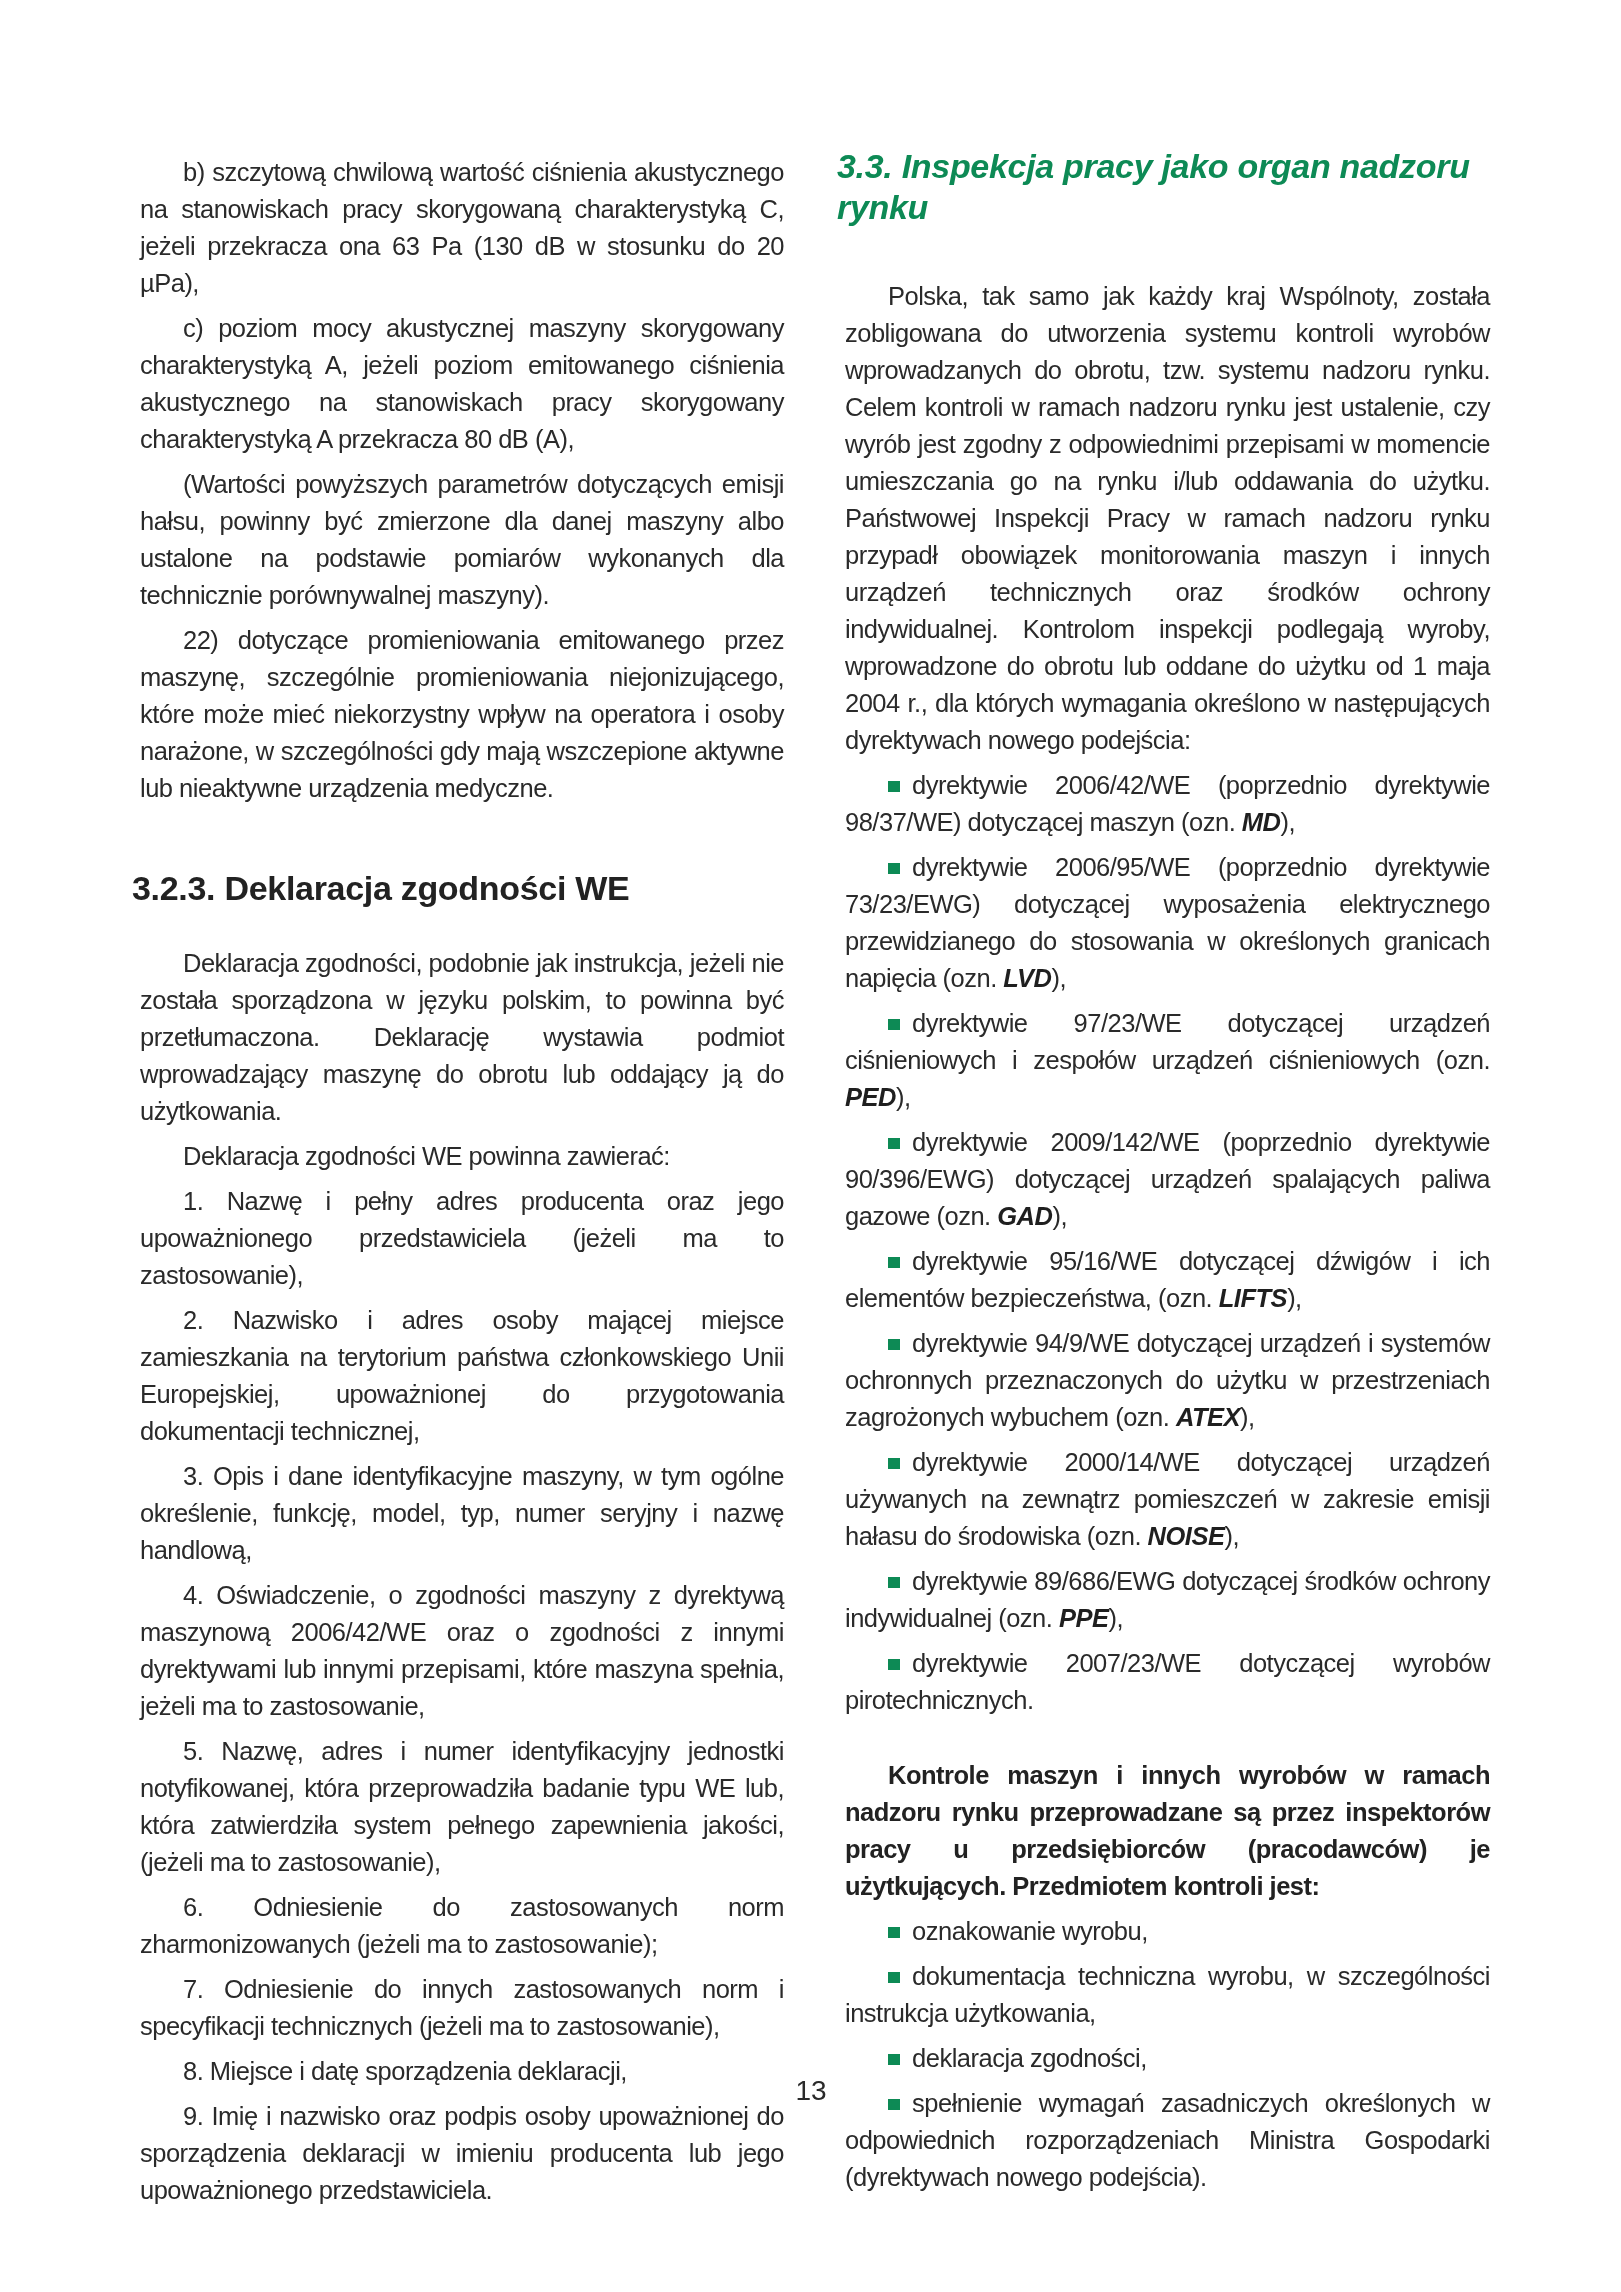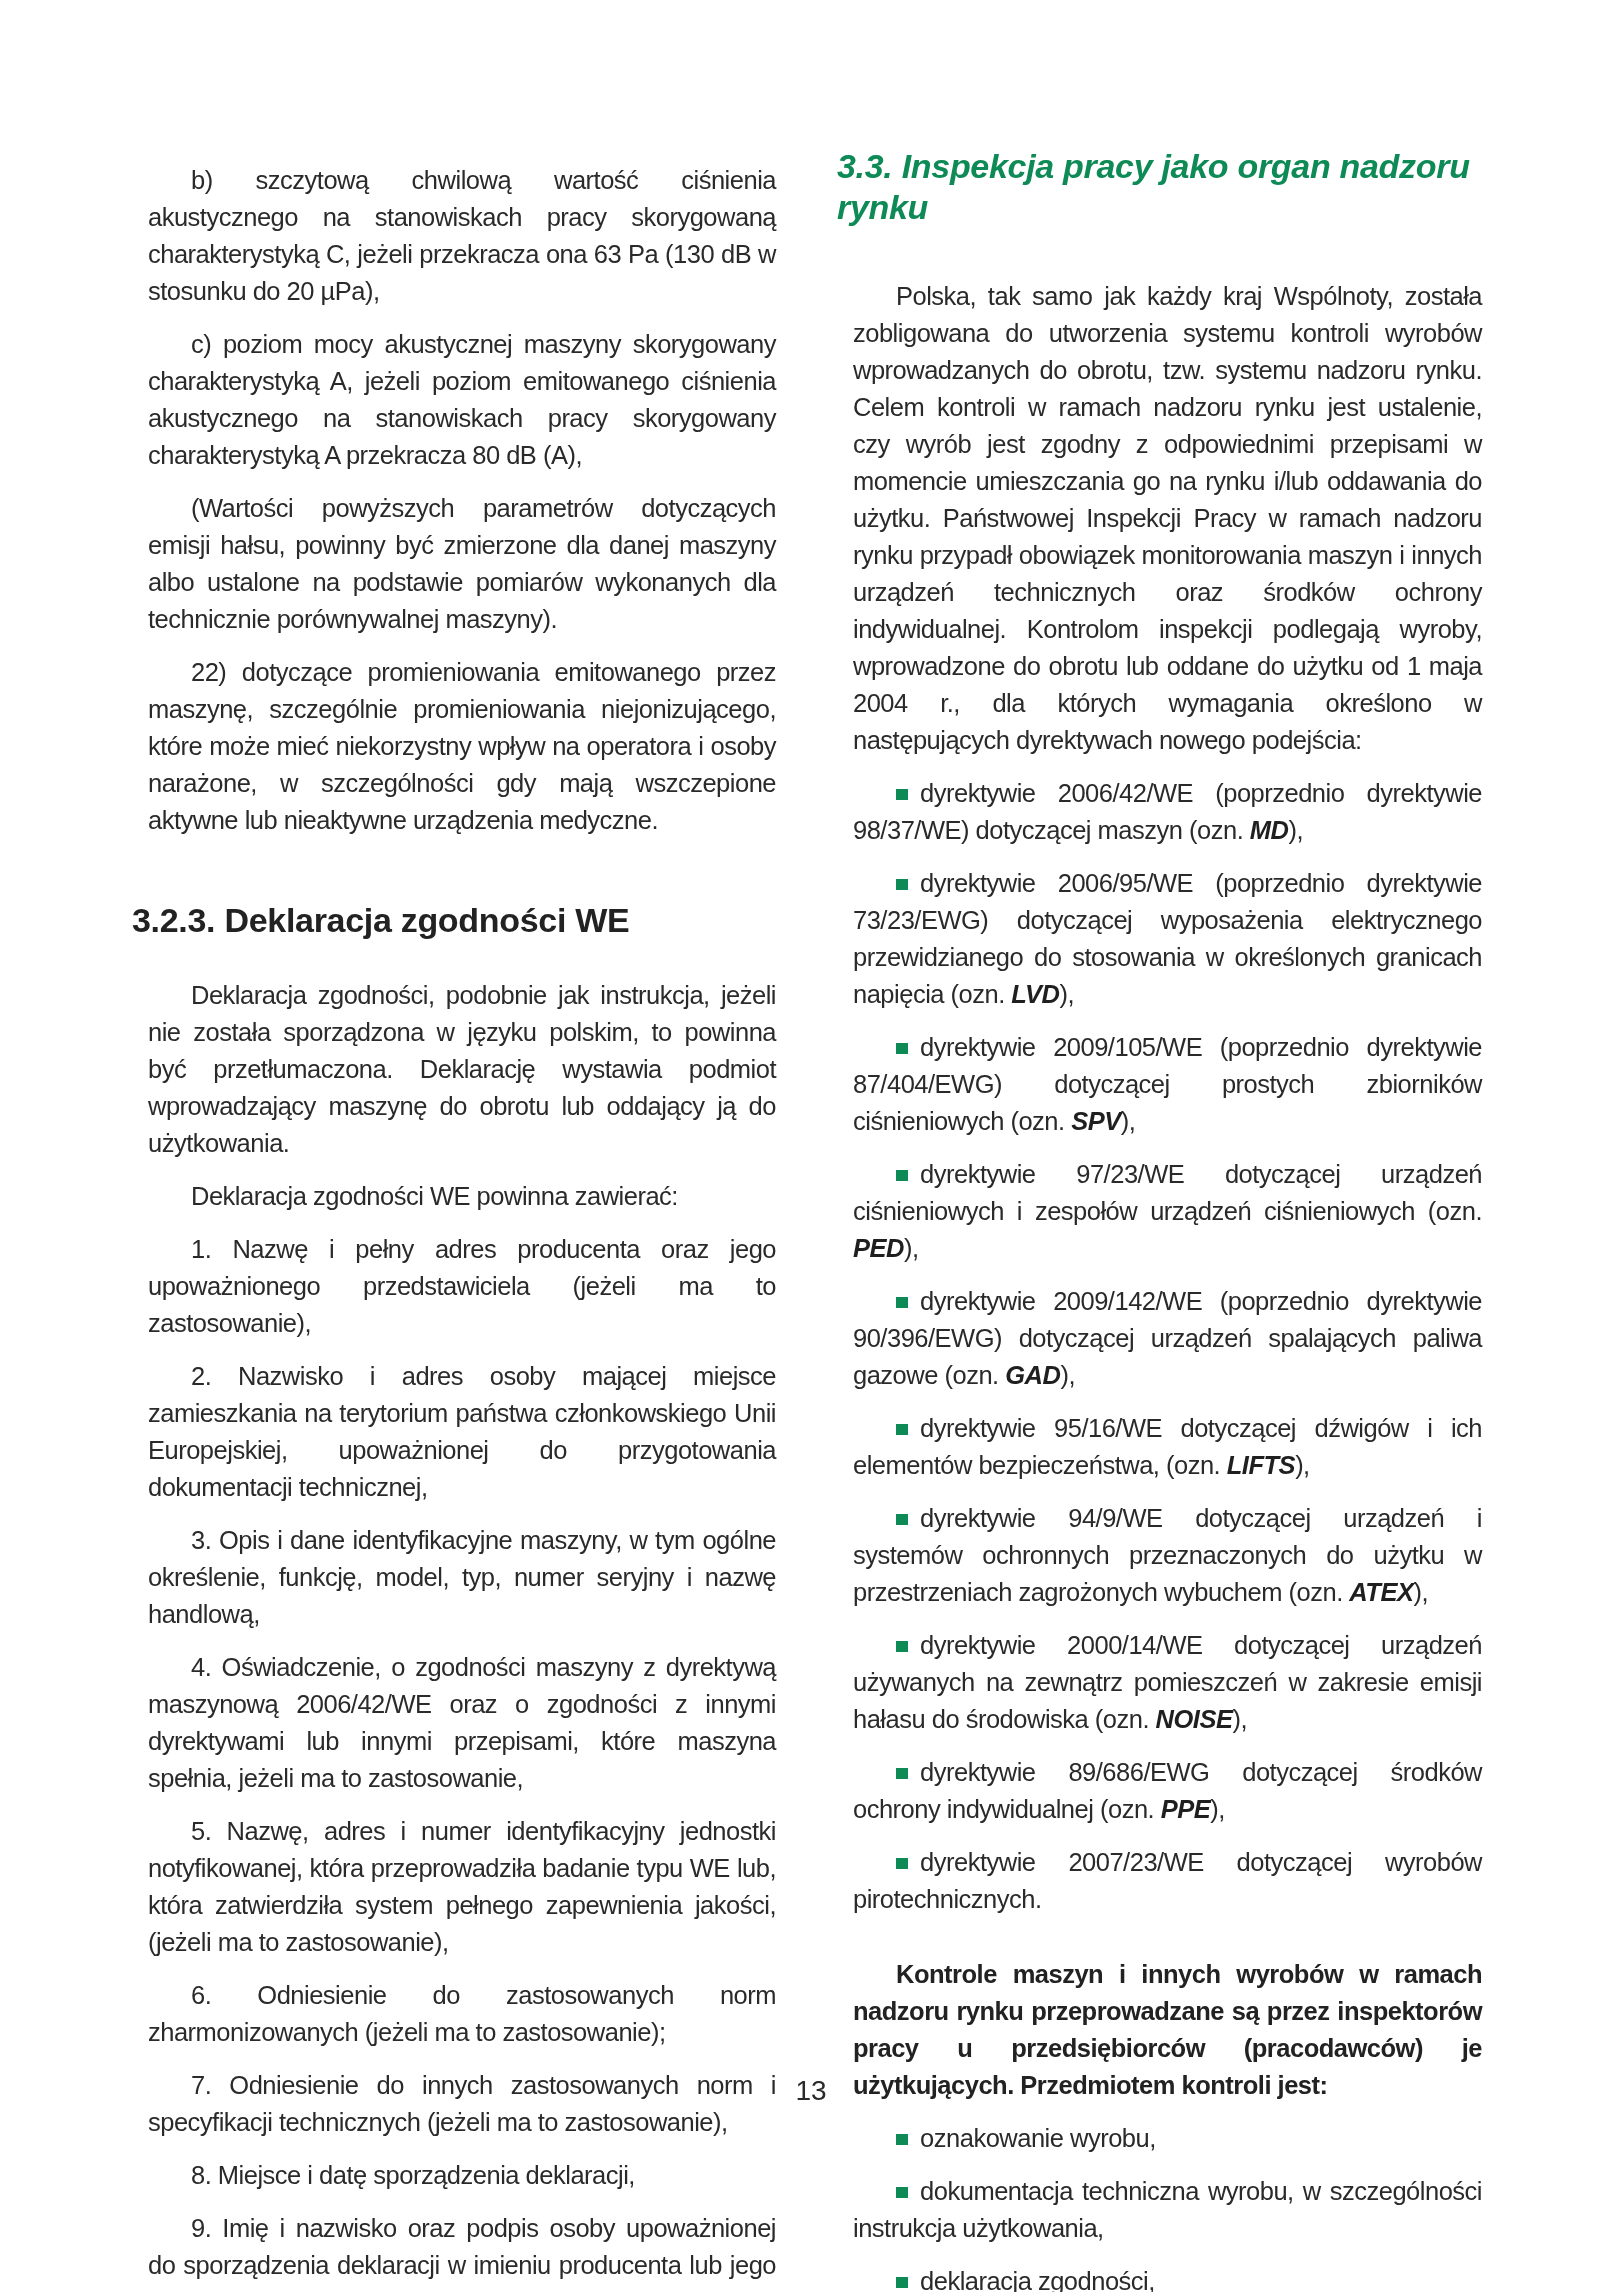--- a/index.html
+++ b/index.html
@@ -2,21 +2,21 @@
 <html style="font-size:14.3px"><head>
 <meta charset="utf-8">
 <style>
   html, body { margin: 0; padding: 0; background: #ffffff; }
   body { width: 1622px; height: 2293px; position: relative; overflow: hidden;
          font-family: "Liberation Sans", sans-serif; color: #2a2a2a; }
   .col { position: absolute; top: 146px; width: 660px; font-size: 25.5px; line-height: 37px;
          letter-spacing: -0.5px; }
   .col-left { left: 132px; }
   .col-right { left: 837px; width: 661px; }
-  p { margin: 16px; text-align: justify; text-indent: 43px; }
+  p { margin: 8px; text-align: justify; text-indent: 43px; }
   h2.sec { font-size: 34px; line-height: 41px; font-weight: bold; margin: 0; letter-spacing: -0.3px; }
   h2.left-h { color: #222222; margin-top: 61px; margin-bottom: 36px; }
   h2.right-h { color: #0d8a55; margin-bottom: 50px; font-style: italic; }
   .bullet { display: inline-block; width: 11.6px; height: 11.6px; background: #0d8a55;
             margin-right: 12.5px; vertical-align: 1.8px; }
   b { font-weight: bold; color: #1f1f1f; font-style: italic; }
   .boldpara { font-weight: bold; margin-top: 38px; color: #222; }
   .page-number { position: absolute; left: 0; width: 1622px; top: 2075px; text-align: center;
                  font-size: 28px; color: #2a2a2a; }
 </style>
@@ -44,21 +44,20 @@
   <p>9. Imię i nazwisko oraz podpis osoby upoważnionej do sporządzenia deklaracji w imieniu producenta lub jego upoważnionego przedstawiciela.</p>
 </div>
 
 <div class="col col-right">
   <h2 class="sec right-h">3.3. Inspekcja pracy jako organ nadzoru rynku</h2>
   <p>Polska, tak samo jak każdy kraj Wspólnoty, została zobligowana do utworzenia systemu kontroli wyrobów wprowadzanych do obrotu, tzw. systemu nadzoru rynku. Celem kontroli w ramach nadzoru rynku jest ustalenie, czy wyrób jest zgodny z odpowiednimi przepisami w momencie umieszczania go na rynku i/lub oddawania do użytku. Państwowej Inspekcji Pracy w ramach nadzoru rynku przypadł obowiązek monitorowania maszyn i innych urządzeń technicznych oraz środków ochrony indywidualnej. Kontrolom inspekcji podlegają wyroby, wprowadzone do obrotu lub oddane do użytku od 1 maja 2004 r., dla których wymagania określono w następujących dyrektywach nowego podejścia:</p>
 
   <div>
     <p><span class="bullet"></span><span>dyrektywie 2006/42/WE (poprzednio dyrektywie 98/37/WE) dotyczącej maszyn (ozn. </span><b>MD</b><span>),</span></p>
     <p><span class="bullet"></span><span>dyrektywie 2006/95/WE (poprzednio dyrektywie 73/23/EWG) dotyczącej wyposażenia elektrycznego przewidzianego do stosowania w określonych granicach napięcia (ozn. </span><b>LVD</b><span>),</span></p>
-    <p><span class="bullet"></span><span>dyrektywie 2009/105/WE (poprzednio dyrektywie 87/404/EWG) dotyczącej prostych zbiorników ciśnieniowych (ozn. </span><b>SPV</b><span>),</span></p>
     <p><span class="bullet"></span><span>dyrektywie 97/23/WE dotyczącej urządzeń ciśnieniowych i zespołów urządzeń ciśnieniowych (ozn. </span><b>PED</b><span>),</span></p>
     <p><span class="bullet"></span><span>dyrektywie 2009/142/WE (poprzednio dyrektywie 90/396/EWG) dotyczącej urządzeń spalających paliwa gazowe (ozn. </span><b>GAD</b><span>),</span></p>
     <p><span class="bullet"></span><span>dyrektywie 95/16/WE dotyczącej dźwigów i ich elementów bezpieczeństwa, (ozn. </span><b>LIFTS</b><span>),</span></p>
     <p><span class="bullet"></span><span>dyrektywie 94/9/WE dotyczącej urządzeń i systemów ochronnych przeznaczonych do użytku w przestrzeniach zagrożonych wybuchem (ozn. </span><b>ATEX</b><span>),</span></p>
     <p><span class="bullet"></span><span>dyrektywie 2000/14/WE dotyczącej urządzeń używanych na zewnątrz pomieszczeń w zakresie emisji hałasu do środowiska (ozn. </span><b>NOISE</b><span>),</span></p>
     <p><span class="bullet"></span><span>dyrektywie 89/686/EWG dotyczącej środków ochrony indywidualnej (ozn. </span><b>PPE</b><span>),</span></p>
     <p><span class="bullet"></span><span>dyrektywie 2007/23/WE dotyczącej wyrobów pirotechnicznych.</span><b></b><span></span></p>
   </div>
 
   <p class="boldpara">Kontrole maszyn i innych wyrobów w ramach nadzoru rynku przeprowadzane są przez inspektorów pracy u przedsiębiorców (pracodawców) je użytkujących. Przedmiotem kontroli jest:</p>

